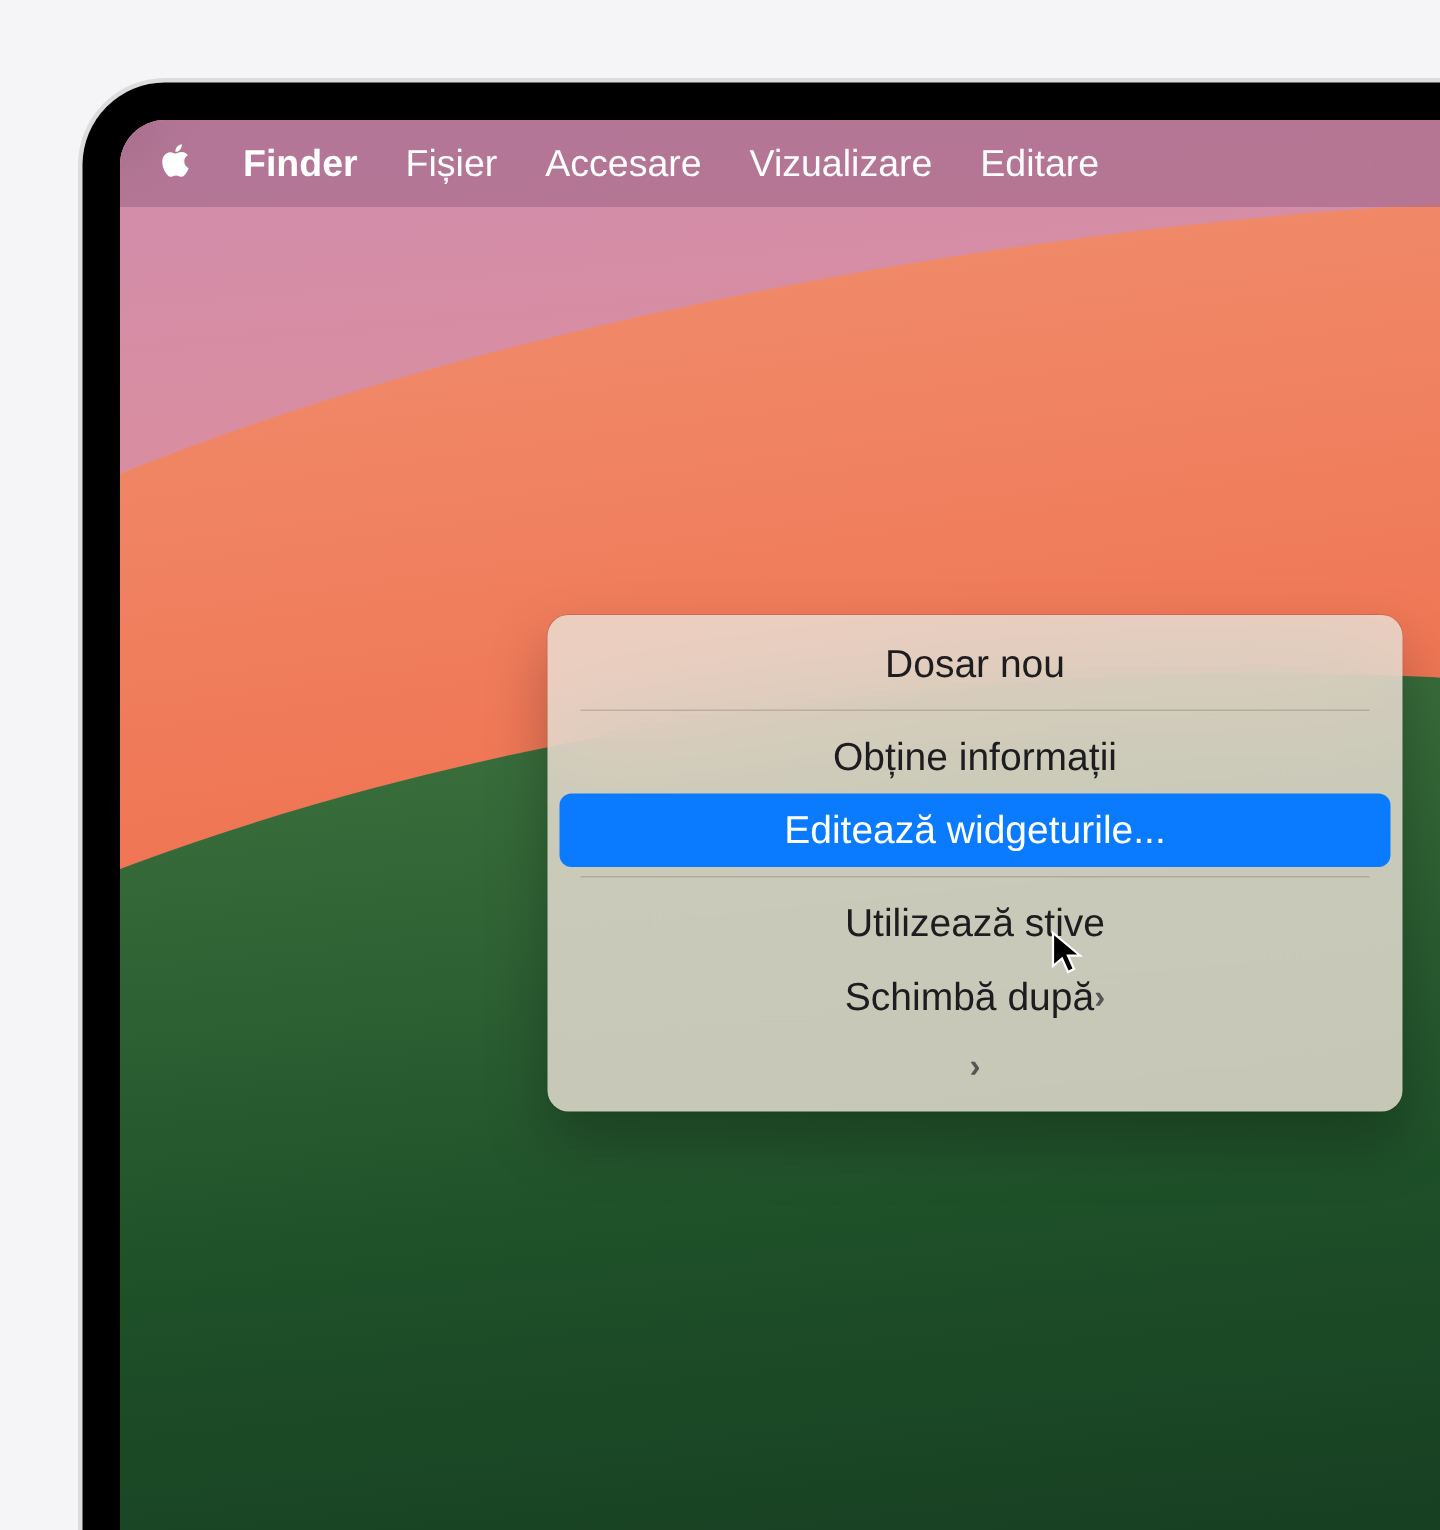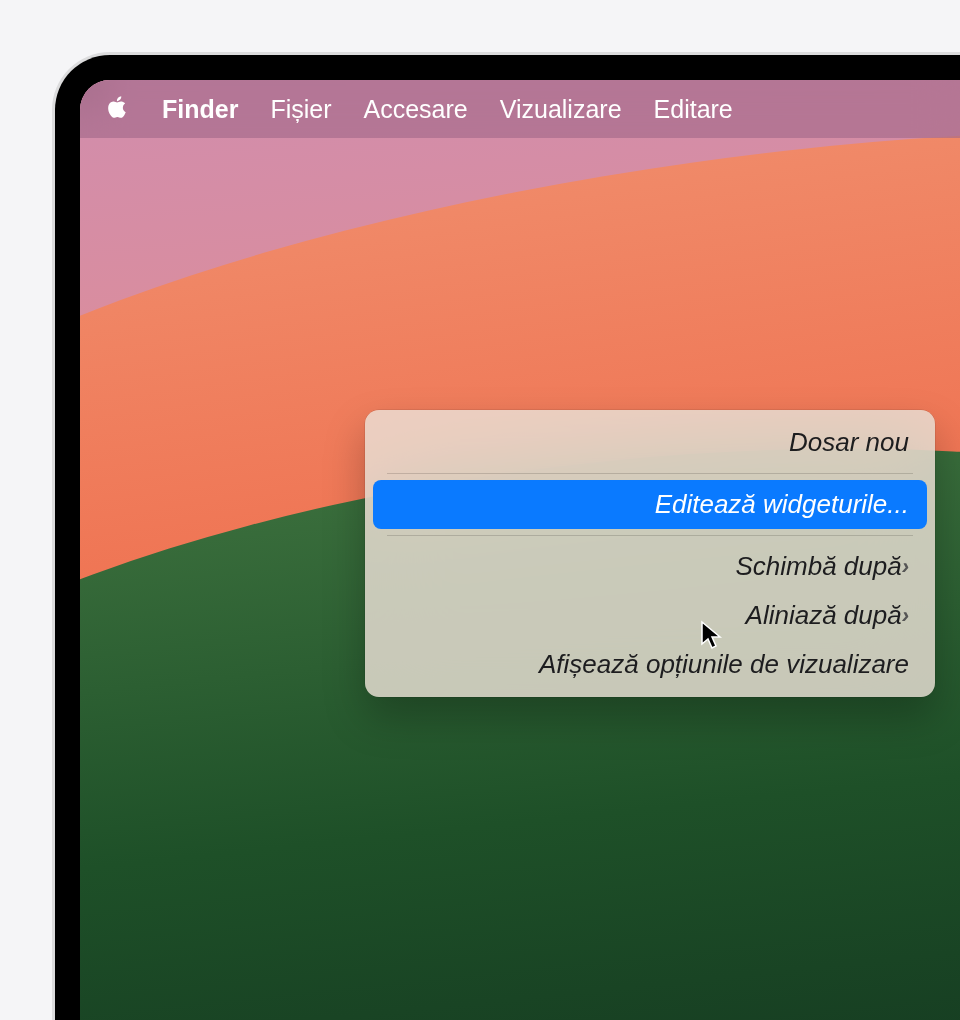--- a/index.html
+++ b/index.html
@@ -131,23 +131,22 @@
       z-index: 20;
     }
     
     .ctx-item {
       padding: 9px 18px;
       font-size: 26px;
       color: #1d1d1f;
       border-radius: 8px;
       display: flex;
       align-items: center;
-      justify-content: flex-end;
+      justify-content: center;
       cursor: default;
-      font-style: italic;
     }
     
     .ctx-item.highlighted {
       background: #0a7aff;
       color: #fff;
     }
     
     .ctx-separator {
       height: 1px;
       background: rgba(0,0,0,0.15);
@@ -195,36 +194,38 @@
     </div>
 
     <div class="context-menu">
 
       <div class="ctx-item">
         <span>Dosar nou</span>
       </div>
 
       <div class="ctx-separator"></div>
 
+      <div class="ctx-item">
+        <span>Obține informații</span>
+      </div>
       <div class="ctx-item highlighted">
         <span>Editează widgeturile...</span>
       </div>
 
       <div class="ctx-separator"></div>
 
       <div class="ctx-item">
+        <span>Utilizează stive</span>
+      </div>
+      <div class="ctx-item">
         <span>Schimbă după</span>
         <span class="chevron">›</span>
       </div>
       <div class="ctx-item">
-        <span>Aliniază după</span>
         <span class="chevron">›</span>
-      </div>
-      <div class="ctx-item">
-        <span>Afișează opțiunile de vizualizare</span>
       </div>
 
     </div>
 
     <svg class="cursor" viewBox="0 0 24 30">
       <path d="M 2 2 L 2 24 L 8 19 L 12 28 L 16 26 L 12 17 L 20 17 Z" fill="#000" stroke="#fff" stroke-width="1.5"></path>
     </svg>
 
   </div>
 </div>

